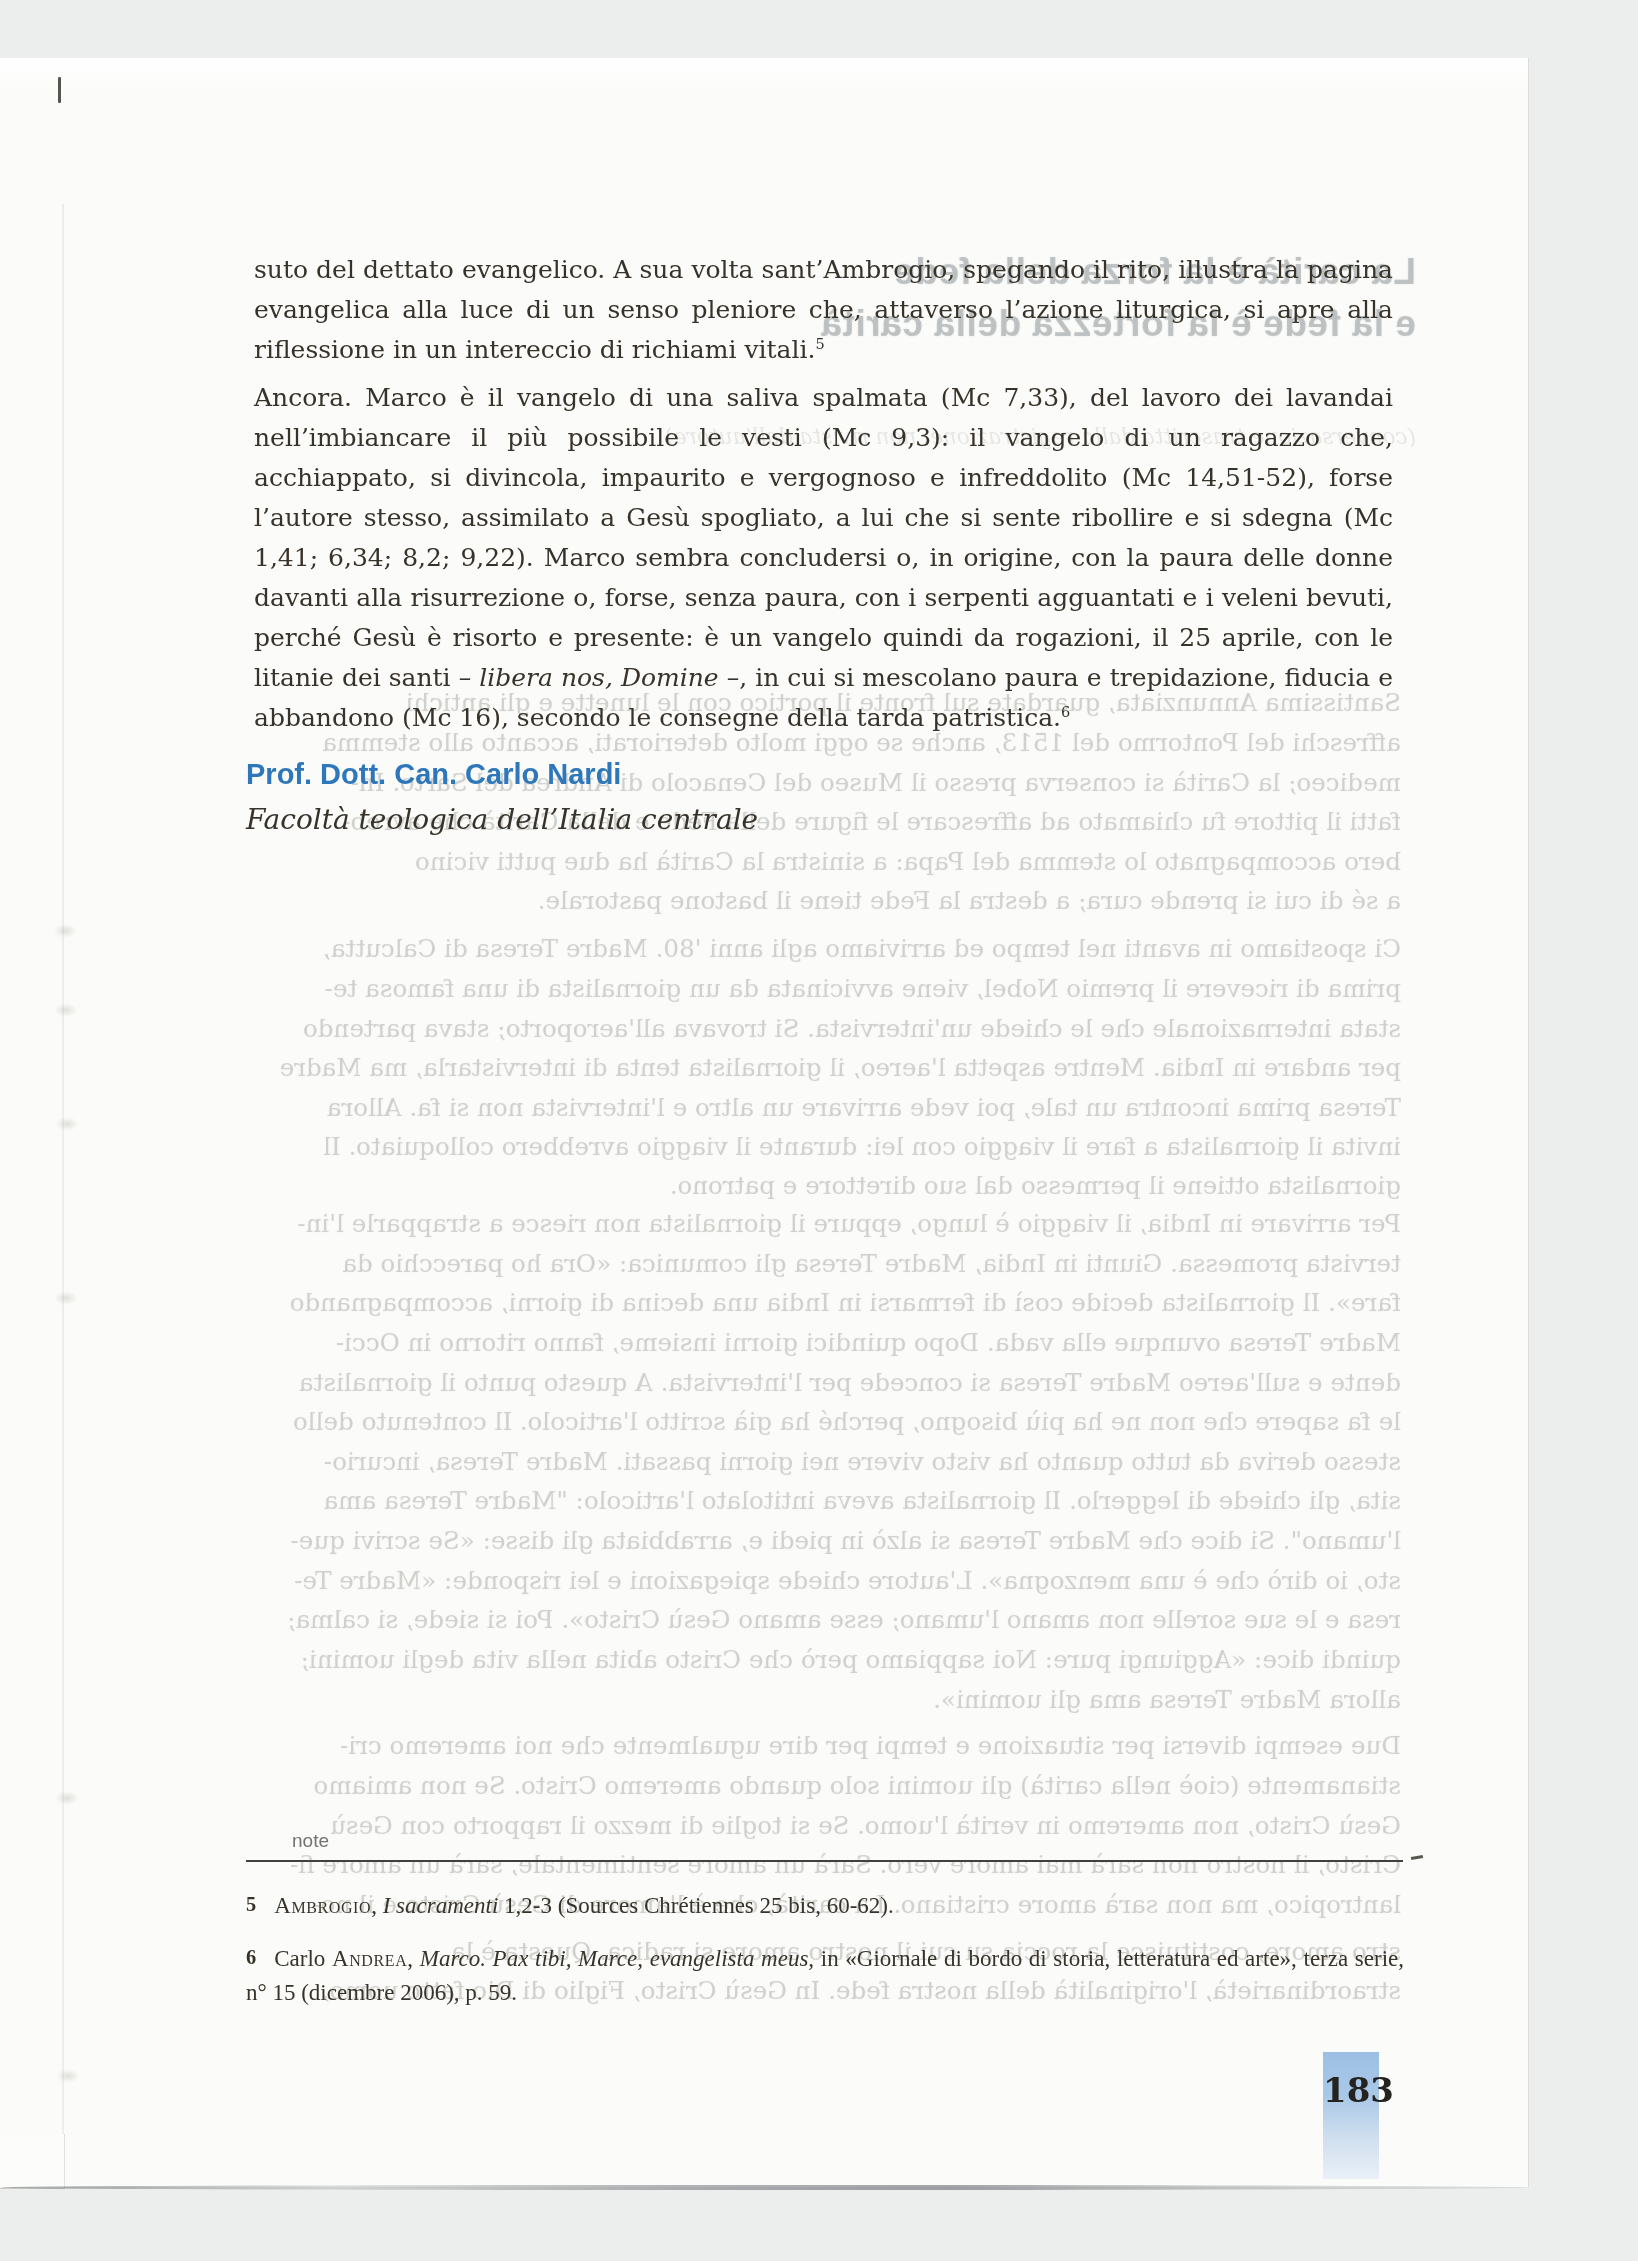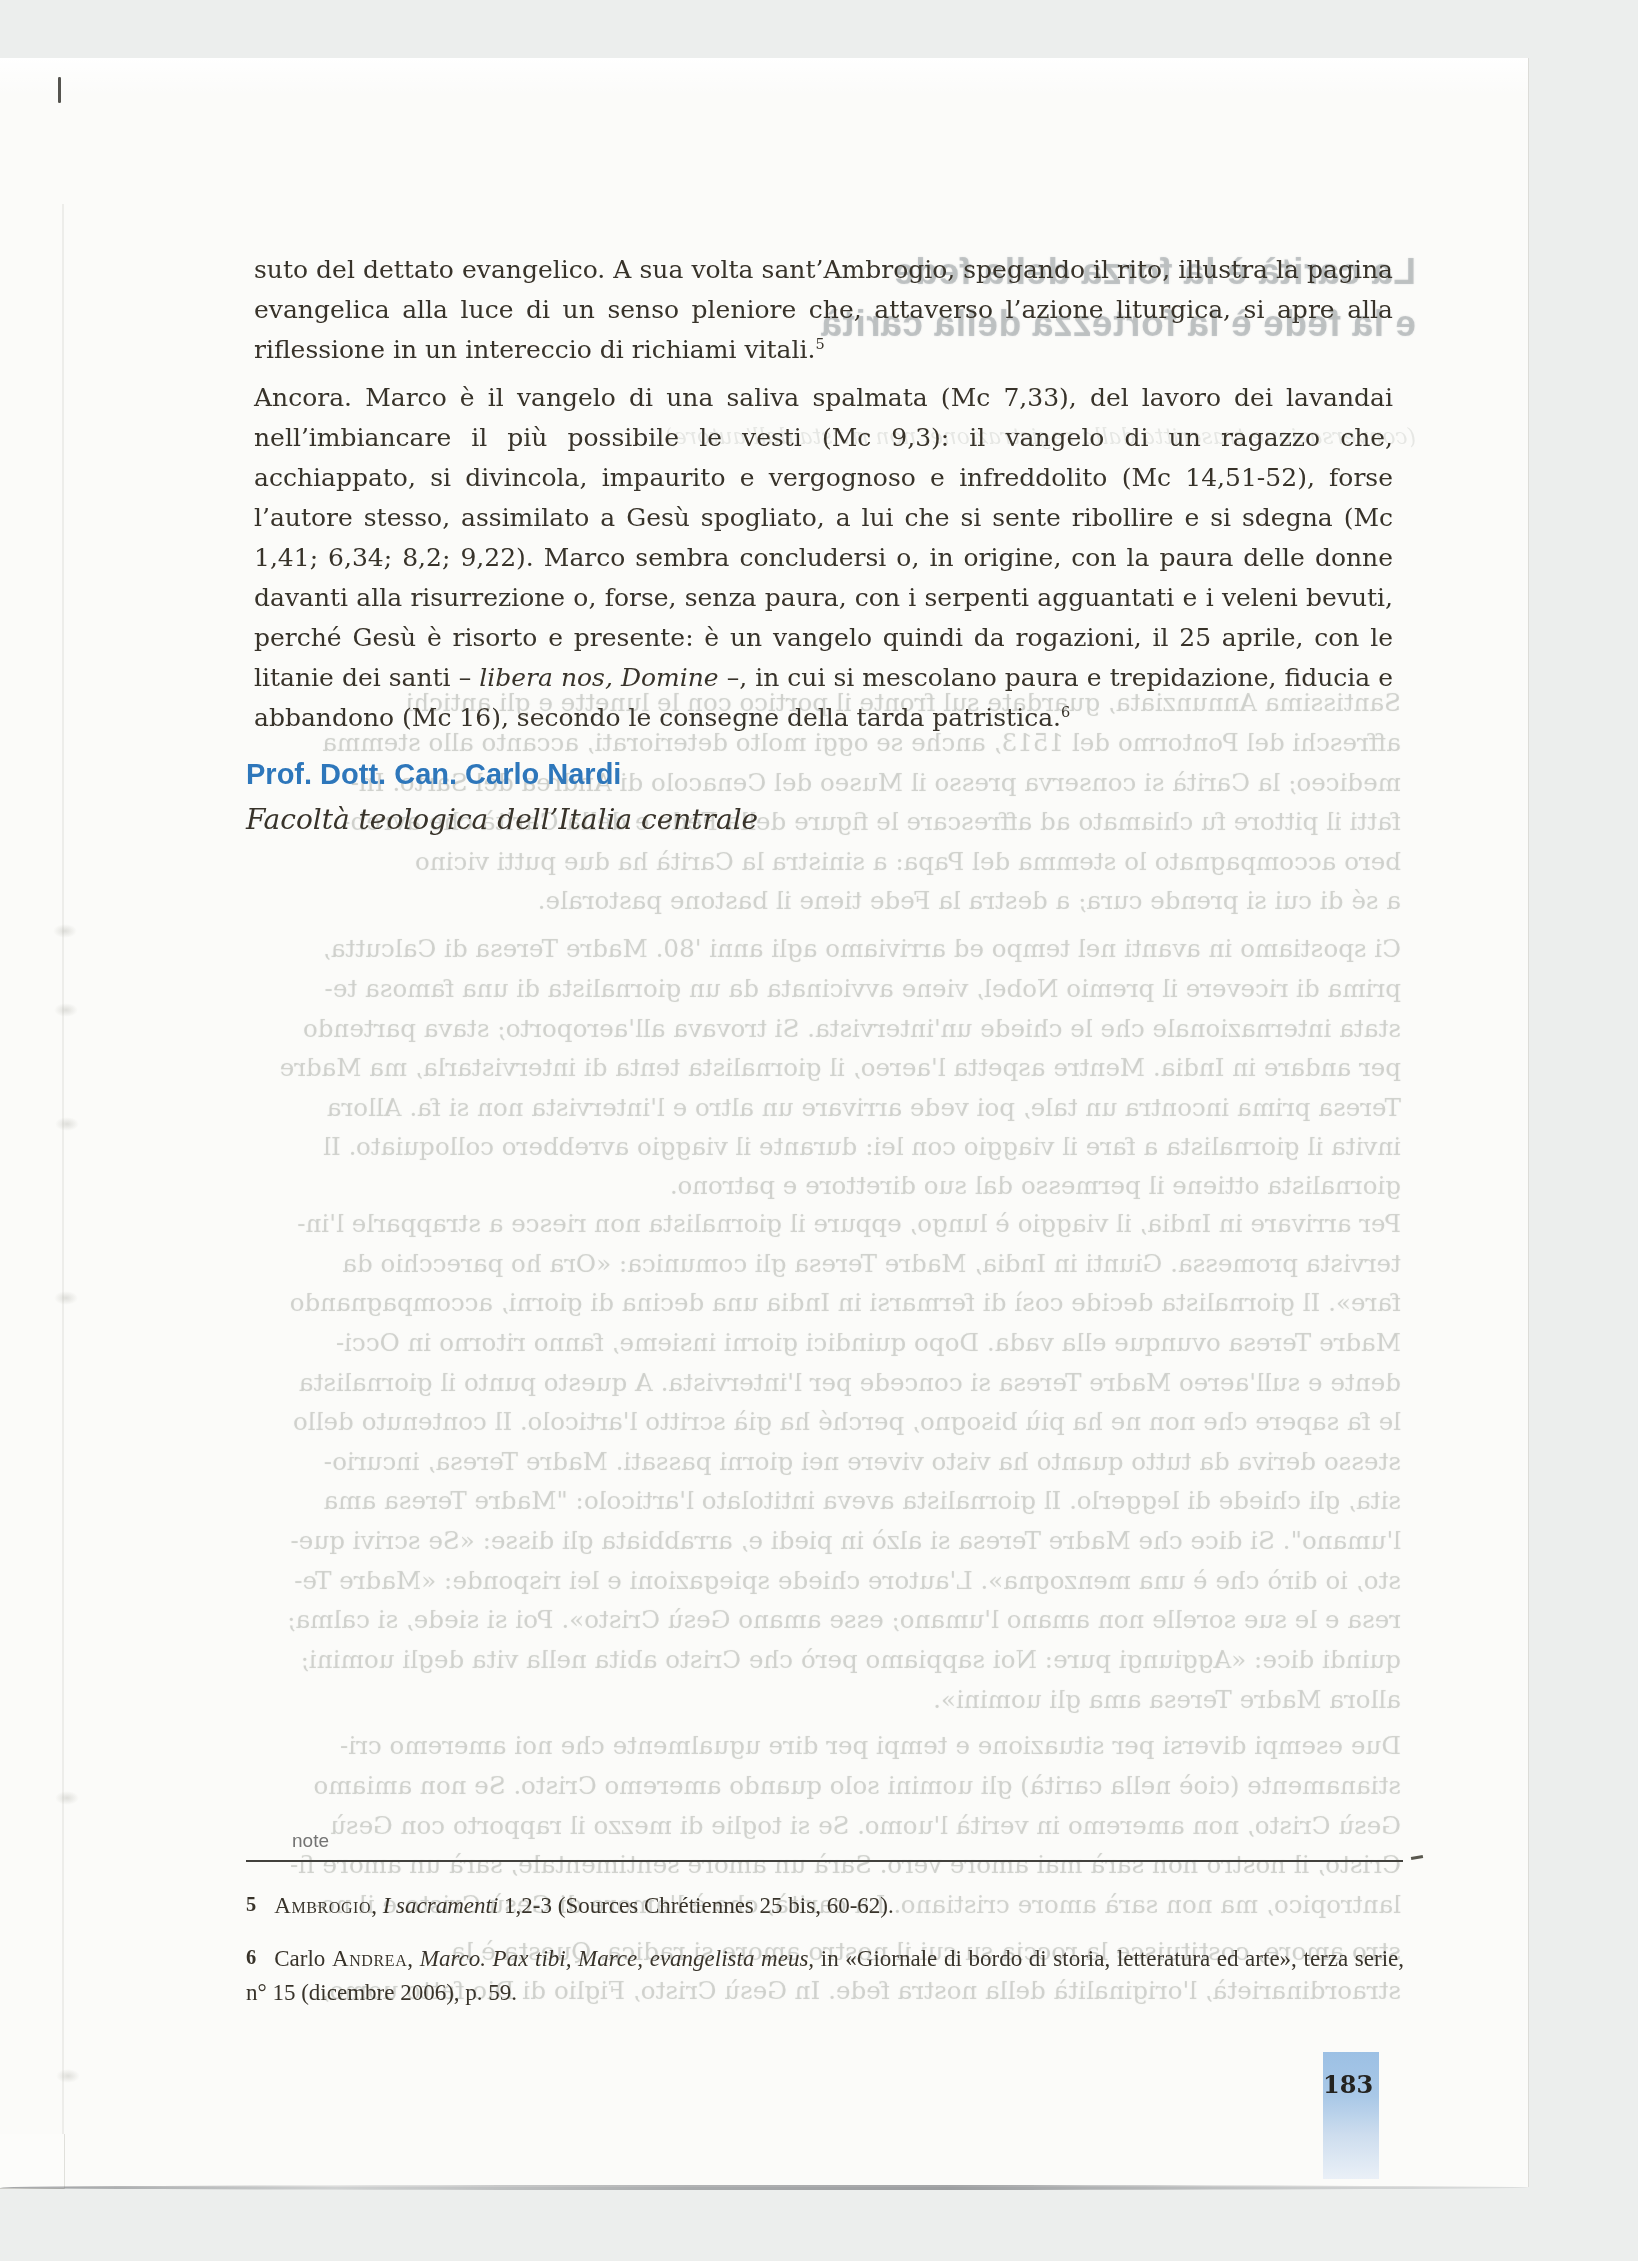--- a/index.html
+++ b/index.html
@@ -54,21 +54,21 @@
 
   .footnotes{position:absolute;left:246px;top:1889px;width:1158px;font-size:23px;line-height:34px;
         text-align:justify;font-family:Liberation Serif, serif;}
   .footnote + .footnote{margin-top:19px;}
   .fn-num{display:inline-block;font-weight:bold;font-size:20.4px;margin-right:18px;transform:translateY(-1.8px);}
 
   .footer-motto{position:absolute;left:246px;top:2060px;width:1060px;text-align:right;
         font-style:italic;font-size:37px;letter-spacing:1.8px;color:#a3a3a1;opacity:.92;}
   .pagenum-box{position:absolute;left:1323px;top:2052px;width:56px;height:127px;
         background:linear-gradient(180deg,#9cc0e4 0%,#a9c8e7 35%,#cdddee 65%,#eaf0f7 100%);}
-  .pagenum{display:block;text-align:left;margin-top:18px;font-weight:bold;font-size:24px;color:#242320;}
+  .pagenum{display:block;text-align:right;margin-top:18px;font-weight:bold;font-size:34px;color:#242320;}
 </style>
 </head>
 <body>
 
 <div id="scan">
 
   <div class="page"></div>
 
   <div class="ghost">
     <div class="ghost-title" style="top:251px">La carità è la forza della fede</div>

